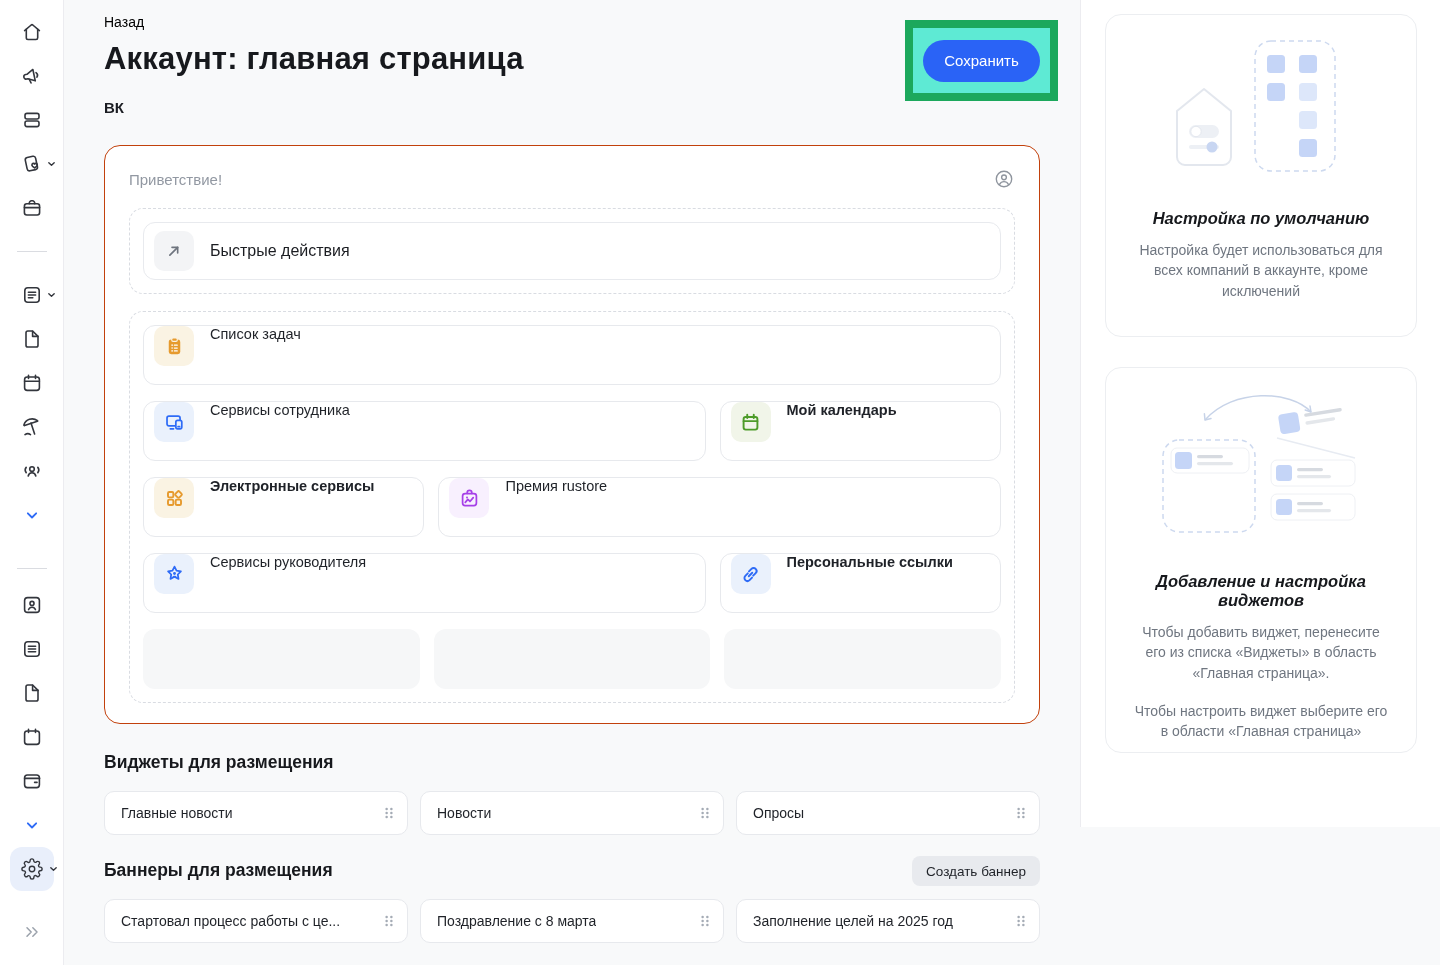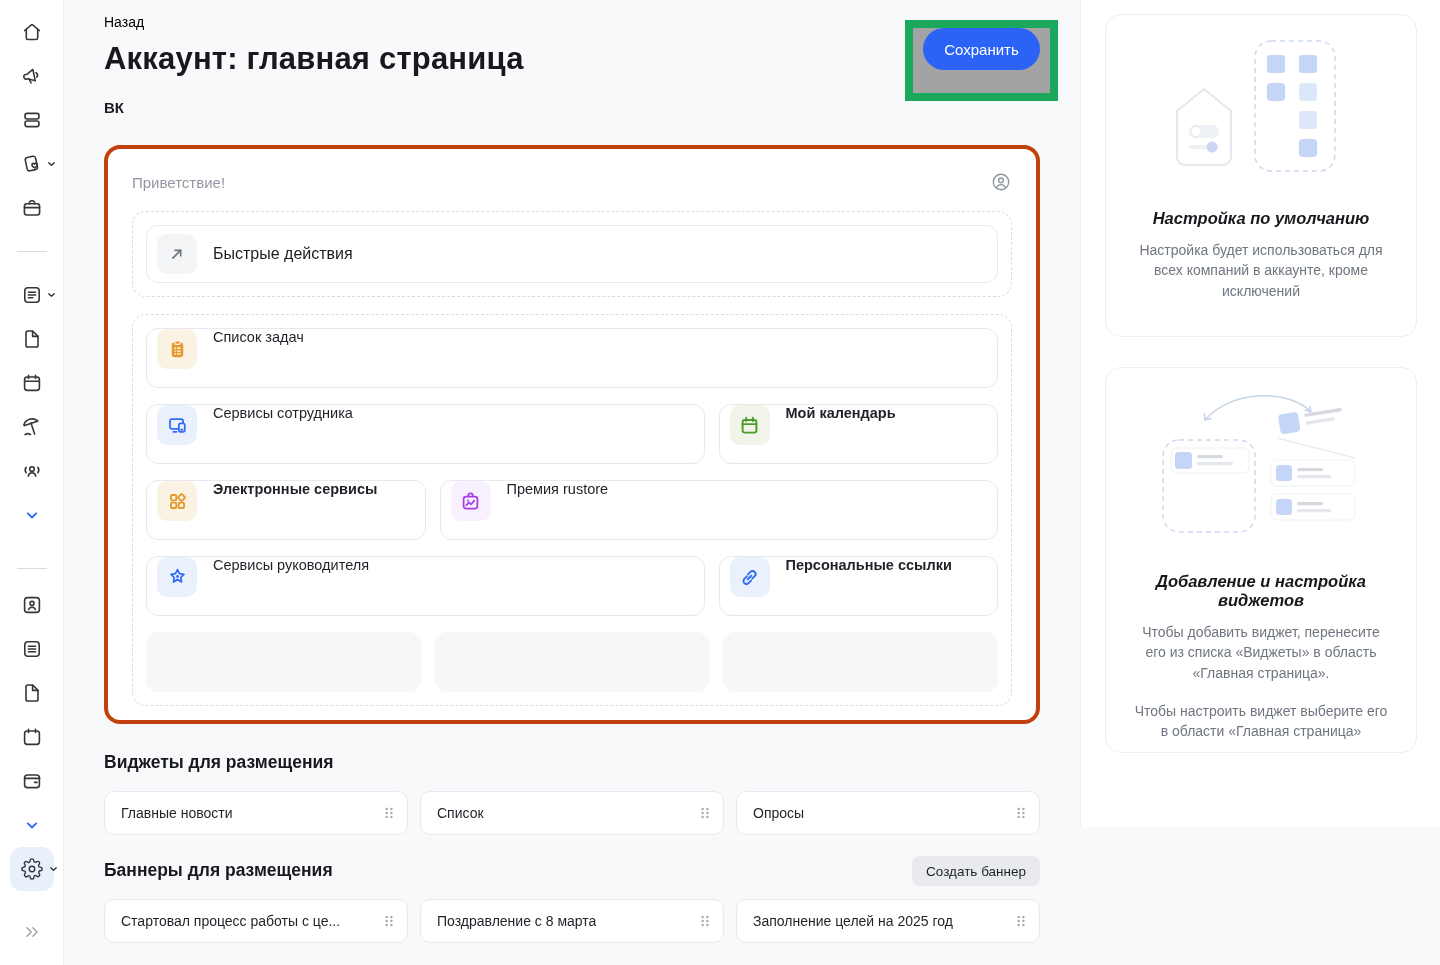--- a/index.html
+++ b/index.html
@@ -21,26 +21,26 @@
   .ic { stroke:#33363d; fill:none; stroke-width:1.6; stroke-linecap:round; stroke-linejoin:round; }
   .ic-blue { stroke:#2e6bf6; fill:none; stroke-width:2.2; stroke-linecap:round; stroke-linejoin:round; }
 
   
   .content { position:absolute; left:64px; top:0; width:1016px; padding:0 40px; }
   .back-link { display:inline-block; margin-top:14px; font-size:14px; color:#000000; cursor:pointer; }
   .page-title { margin-top:8px; font-size:31px; line-height:40px; font-weight:700; color:#17191d; letter-spacing:.2px;}
   .vk-label { margin-top:20px; font-size:15px; font-weight:700; height:22px; }
 
   .annotation { position:absolute; left:841px; top:20px; width:153px; height:81px;
-    border:8px solid #1ca85c; background:#a3a3a3; display:flex; align-items:flex-start; justify-content:center; z-index:4;}
+    border:8px solid #1ca85c; background:#5eead4; display:flex; align-items:center; justify-content:center; z-index:4;}
   .save-btn { width:117px; height:42px; border:none; border-radius:21px; background:#2a63f6;
     color:#fff; font-size:15px; font-family:inherit; cursor:pointer; }
 
   .main-card { margin-top:24px; width:936px; height:579px; background:#fff;
-    border:4px solid #c2410c; border-radius:16px; }
+    border:1px solid #c2410c; border-radius:16px; }
   .greet-row { display:flex; justify-content:space-between; align-items:center; padding:22px 24px 0; }
   .greet-text { font-size:15px; color:#9298a2; }
 
   .dashed-box { margin:18px 24px 0; border:1.5px dashed #d9dce2; border-radius:14px; padding:13px; }
   .dashed-box.grid { margin-top:17px; display:flex; flex-direction:column; gap:16px; }
 
   .wrow { display:flex; gap:14px; }
   .wcard { height:60px; background:#fff; border:1px solid #e7e9ed; border-radius:12px;
     display:flex; align-items:flex-start; gap:16px; padding-left:10px; cursor:pointer; }
   .w-full { flex:1; }
@@ -366,21 +366,21 @@
             <circle cx="5.6" cy="4" r="1.25"></circle>
             <circle cx="10.4" cy="4" r="1.25"></circle>
             <circle cx="5.6" cy="8" r="1.25"></circle>
             <circle cx="10.4" cy="8" r="1.25"></circle>
             <circle cx="5.6" cy="12" r="1.25"></circle>
             <circle cx="10.4" cy="12" r="1.25"></circle>
           </g>
         </svg>
     </div>
     <div class="chip">
-      <span class="txt">Список</span>
+      <span class="txt">Новости</span>
       <svg width="16" height="16" viewBox="0 0 16 16">
           <g fill="#a4abb5">
             <circle cx="5.6" cy="4" r="1.25"></circle>
             <circle cx="10.4" cy="4" r="1.25"></circle>
             <circle cx="5.6" cy="8" r="1.25"></circle>
             <circle cx="10.4" cy="8" r="1.25"></circle>
             <circle cx="5.6" cy="12" r="1.25"></circle>
             <circle cx="10.4" cy="12" r="1.25"></circle>
           </g>
         </svg>

